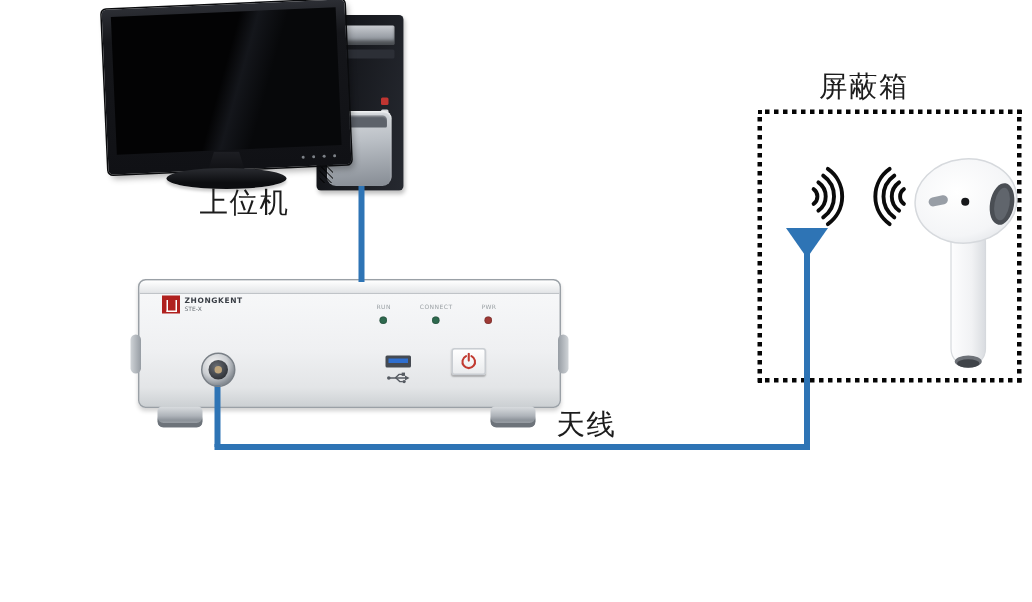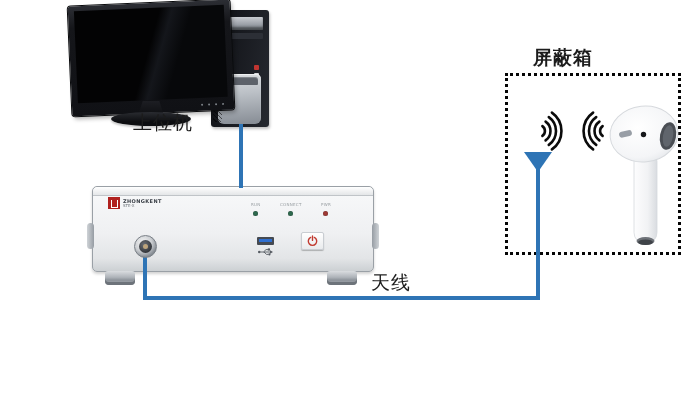--- a/index.html
+++ b/index.html
@@ -1,22 +1,22 @@
 <!DOCTYPE html>
 <html><head>
 <meta charset="utf-8">
 <style>
   * { margin:0; padding:0; box-sizing:border-box; }
   html,body { background:#ffffff; }
   body { font-family:"DejaVu Sans","Liberation Sans",sans-serif; }
   .stage { position:relative; width:688px; height:401px; background:#ffffff; overflow:hidden; }
 
   .label { position:absolute; font-size:19px; color:#1c1c1c; letter-spacing:1px; white-space:nowrap; }
-  .label-host    { left:133px; top:110px; }
-  .label-shield  { left:533px; top:45px;font-weight:bold; }
+  .label-host    { left:133px; top:122px; }
+  .label-shield  { left:546px; top:45px; }
   .label-antenna { left:371px; top:270px; }
 
   
   .tower { position:absolute; left:211px; top:10px; width:58px; height:117px;
            background:linear-gradient(100deg,#0b0c0f 0%,#16181d 35%,#262930 100%);
            border-radius:3px; box-shadow:1px 2px 3px rgba(0,0,0,.25); }
   .tower-drive { position:absolute; left:7px; top:7px; right:6px; height:13px; border-radius:1px;
            background:linear-gradient(180deg,#c9ccd1 0%,#9da2a9 55%,#6e747b 100%);
            box-shadow:inset 0 -3px 2px rgba(0,0,0,.35); }
   .tower-slot { position:absolute; left:7px; top:23px; right:6px; height:6px; background:#2c2f36; border-radius:1px; }

